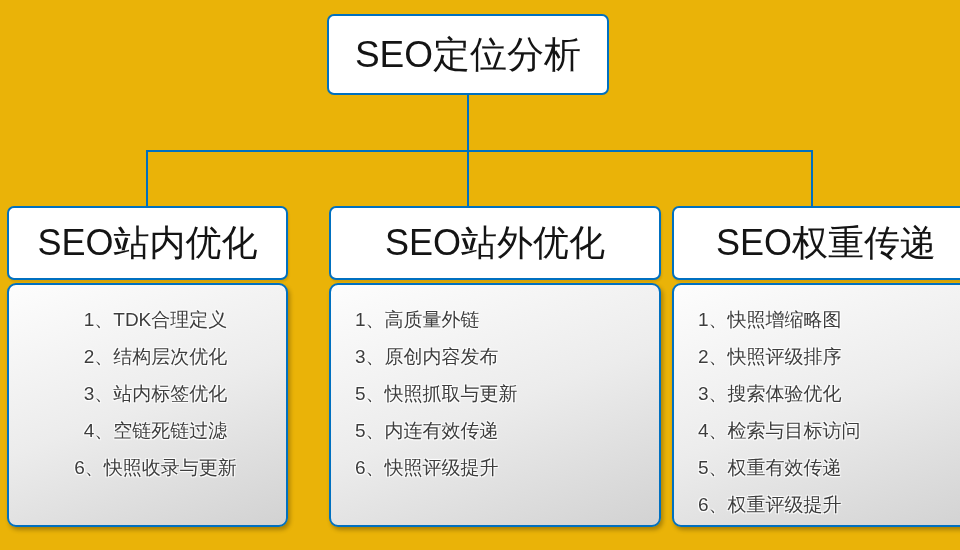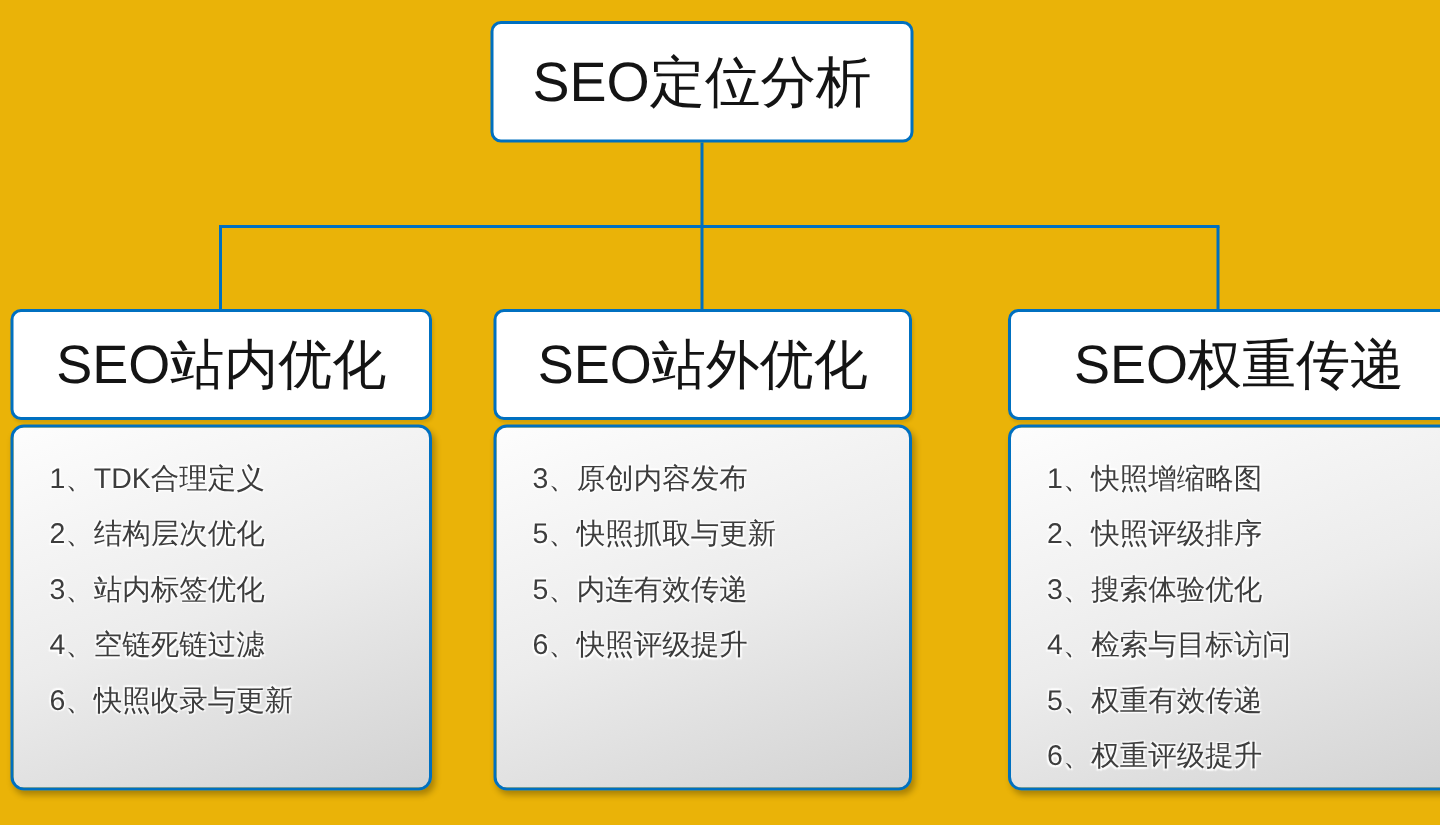--- a/index.html
+++ b/index.html
@@ -28,22 +28,22 @@
     border:2px solid #0070c0;border-radius:9px;
     background:linear-gradient(160deg,#fdfdfd 0%,#ececec 50%,#d2d2d2 100%);
     box-shadow:2px 3px 4px rgba(0,0,0,.28);
     padding:16px 8px 0 24px;
   }
   .item{
     font-size:19px;line-height:37px;color:#3d3d3d;white-space:nowrap;
     text-shadow:1px 1px 1px #ffffff,-1px -1px 1px rgba(255,255,255,.85),
                 1px -1px 1px rgba(255,255,255,.85),-1px 1px 1px #ffffff;
   }
-  .c1{left:7px;width:281px;}
-  .c2{left:329px;width:279px;}
+  .c1{left:7px;width:281px;text-align:center;}
+  .c2{left:329px;width:332px;}
   .c3{left:672px;width:308px;}
 </style>
 </head>
 <body>
 
 <div class="canvas">
 
   <div class="line l-stem"></div>
   <div class="line l-bar"></div>
   <div class="line l-d1"></div>
@@ -62,20 +62,21 @@
     <div class="item">2、结构层次优化</div>
     <div class="item">3、站内标签优化</div>
     <div class="item">4、空链死链过滤</div>
     <div class="item">6、快照收录与更新</div>
   </div>
 
   <div class="node hdr c2">
     <span>SEO站外优化</span>
   </div>
   <div class="panel c2">
+    <div class="item">1、高质量外链</div>
     <div class="item">3、原创内容发布</div>
     <div class="item">5、快照抓取与更新</div>
     <div class="item">5、内连有效传递</div>
     <div class="item">6、快照评级提升</div>
   </div>
 
   <div class="node hdr c3">
     <span>SEO权重传递</span>
   </div>
   <div class="panel c3">

